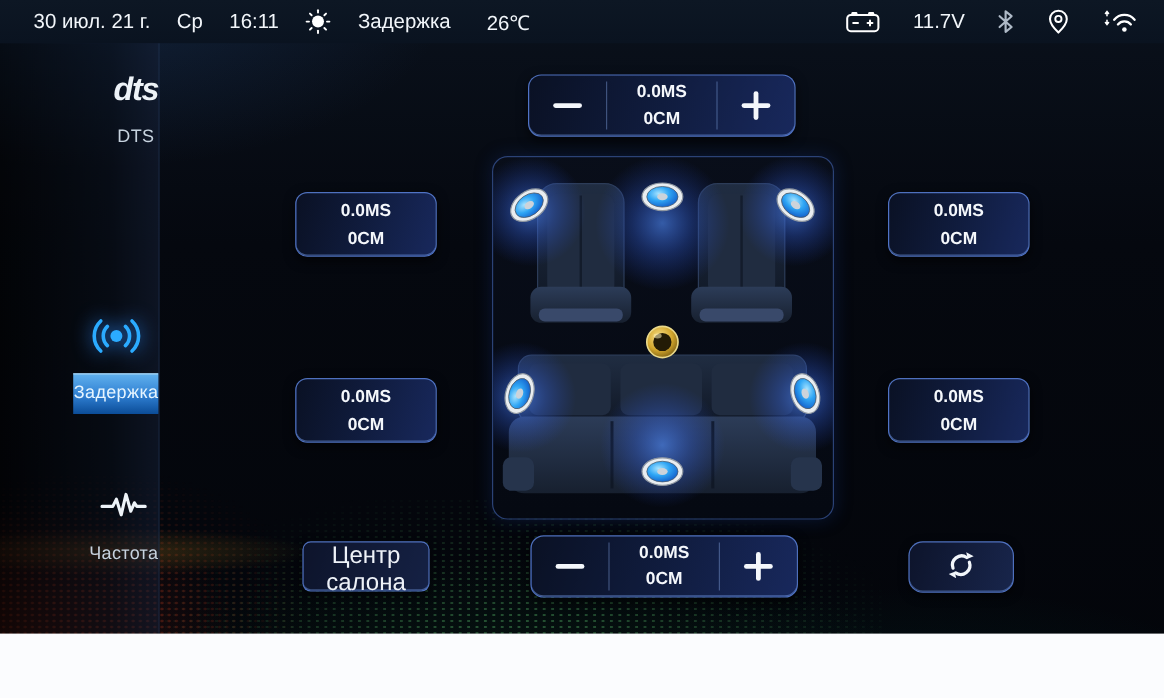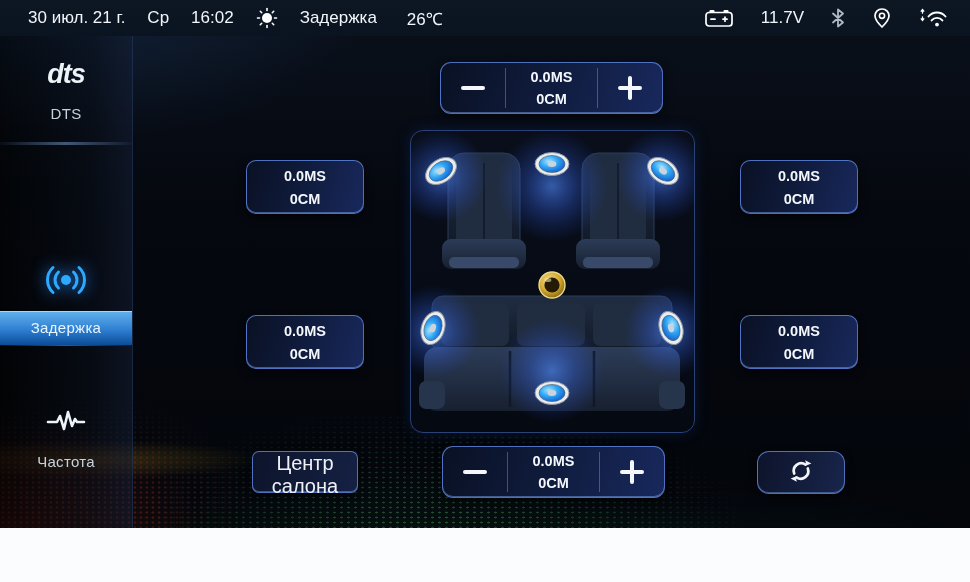--- a/index.html
+++ b/index.html
@@ -35,21 +35,21 @@
   .sb-left { display:flex; align-items:center; padding-left:28px; }
   .sb-left > * { margin-right:22px; }
   .sb-right { display:flex; align-items:center; padding-right:22px; }
   .sb-right > * { margin-left:26px; }
   .sb-ico svg { display:block; }
 
   
   .sidebar { position:absolute; left:0; top:36px; width:133px; height:492px;
     display:flex; flex-direction:column;
     background:linear-gradient(90deg, rgba(0,0,0,0.55) 0%, rgba(8,14,24,0.55) 70%, rgba(20,30,52,0.55) 100%);
-    border-right:1px solid rgba(70,110,175,0.35); }
+    border-right:1px solid rgba(70,110,175,0.35);align-items:flex-end; }
   .side-item { flex:1 1 auto; display:flex; flex-direction:column; align-items:center;
     justify-content:center; gap:13px; position:relative; }
   .side-item .lbl { font-size:15px; color:#c6d2de; letter-spacing:0.3px; }
   .side-item .icon { height:36px; display:flex; align-items:center; justify-content:center; }
   .side-div { height:1px; flex:0 0 1px; margin:0;
     background:linear-gradient(90deg, rgba(100,140,200,0.05), rgba(140,180,240,0.45), rgba(100,140,200,0.05)); }
   .side-item.active { justify-content:flex-end; }
   .side-item.active .icon { filter:drop-shadow(0 0 8px rgba(45,140,255,0.95)); }
   .side-item.active .lbl { width:100%; text-align:center; padding:8px 0 9px;
     background:linear-gradient(180deg,#62b2ee 0%, #2f7fd2 55%, #0b4c97 100%);
@@ -106,21 +106,21 @@
 <body>
 
 <div class="page">
   <div class="wp wp-green"></div>
   <div class="wp wp-red"></div>
 
   <div class="statusbar">
     <div class="sb-left">
       <span>30 июл. 21 г.</span>
       <span>Ср</span>
-      <span>16:02</span>
+      <span>16:11</span>
       <span class="sb-ico">
         <svg width="22" height="22" viewBox="0 0 22 22">
           <circle cx="11" cy="11" r="5" fill="#fff"></circle>
           <g stroke="#fff" stroke-width="1.6" stroke-linecap="round">
             <line x1="11" y1="1.5" x2="11" y2="3.5"></line>
               <line x1="11" y1="18.5" x2="11" y2="20.5"></line>
             <line x1="1.5" y1="11" x2="3.5" y2="11"></line>
               <line x1="18.5" y1="11" x2="20.5" y2="11"></line>
             <line x1="4.3" y1="4.3" x2="5.7" y2="5.7"></line>
               <line x1="16.3" y1="16.3" x2="17.7" y2="17.7"></line>

